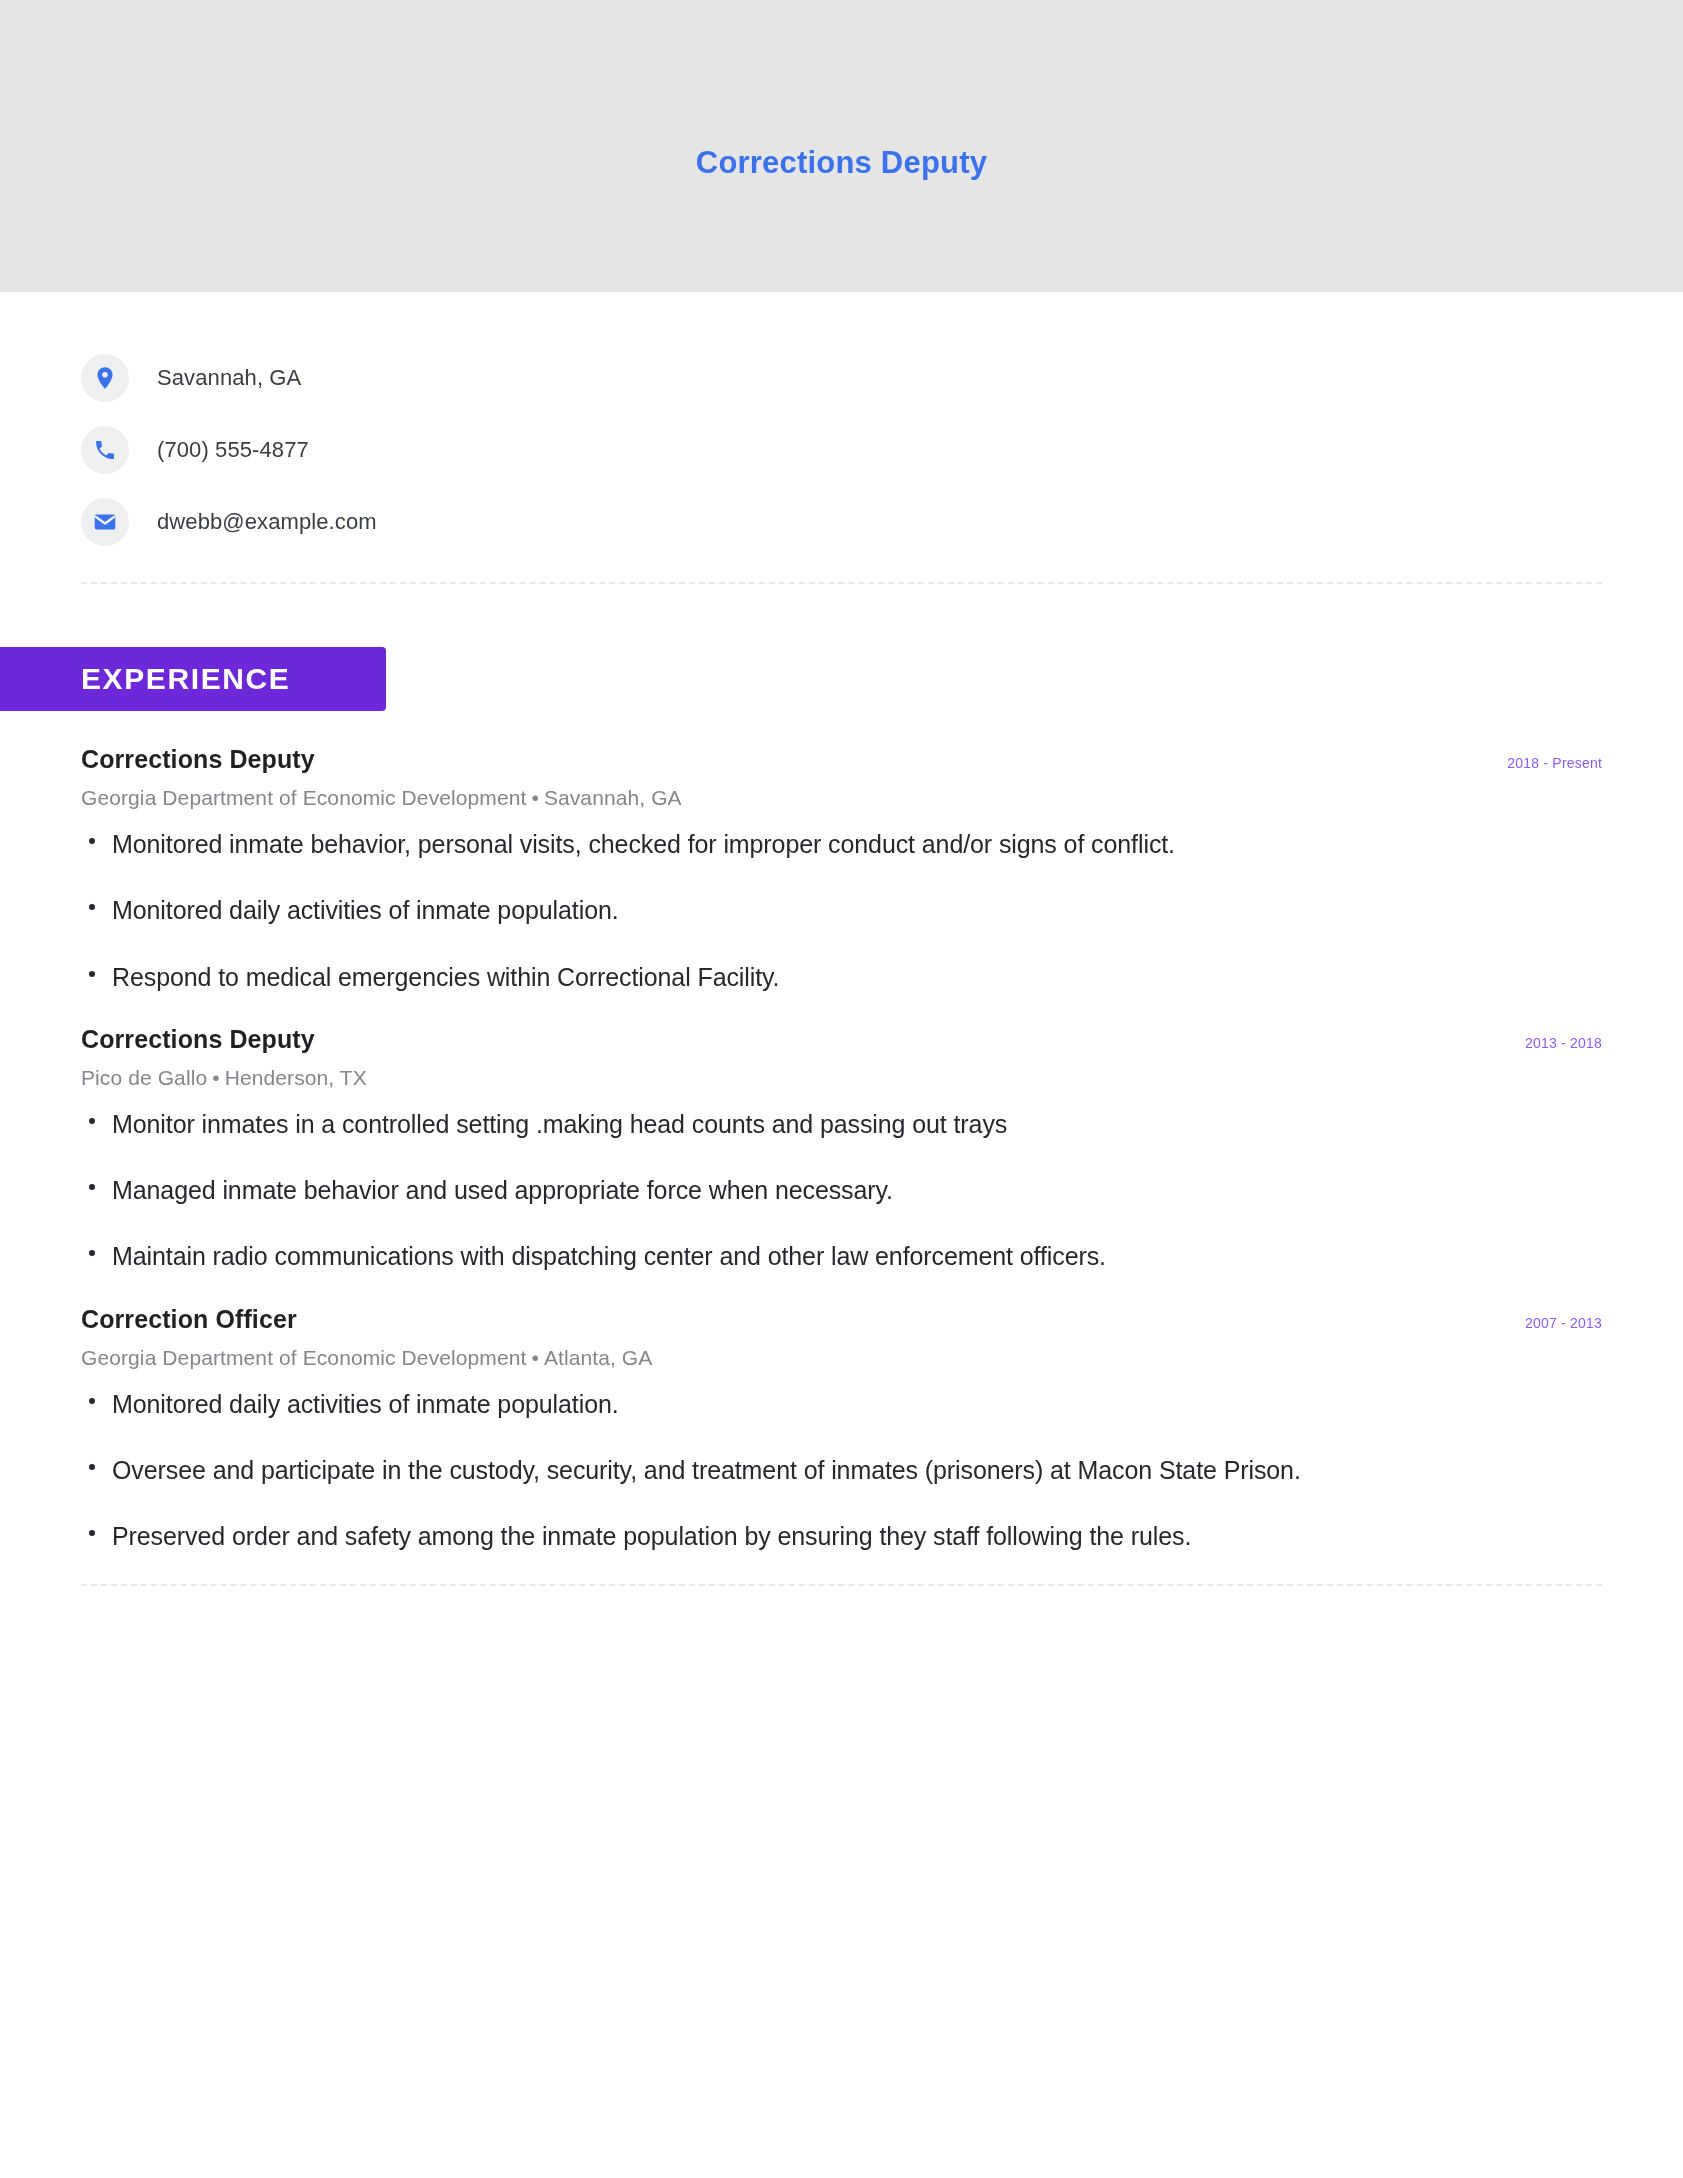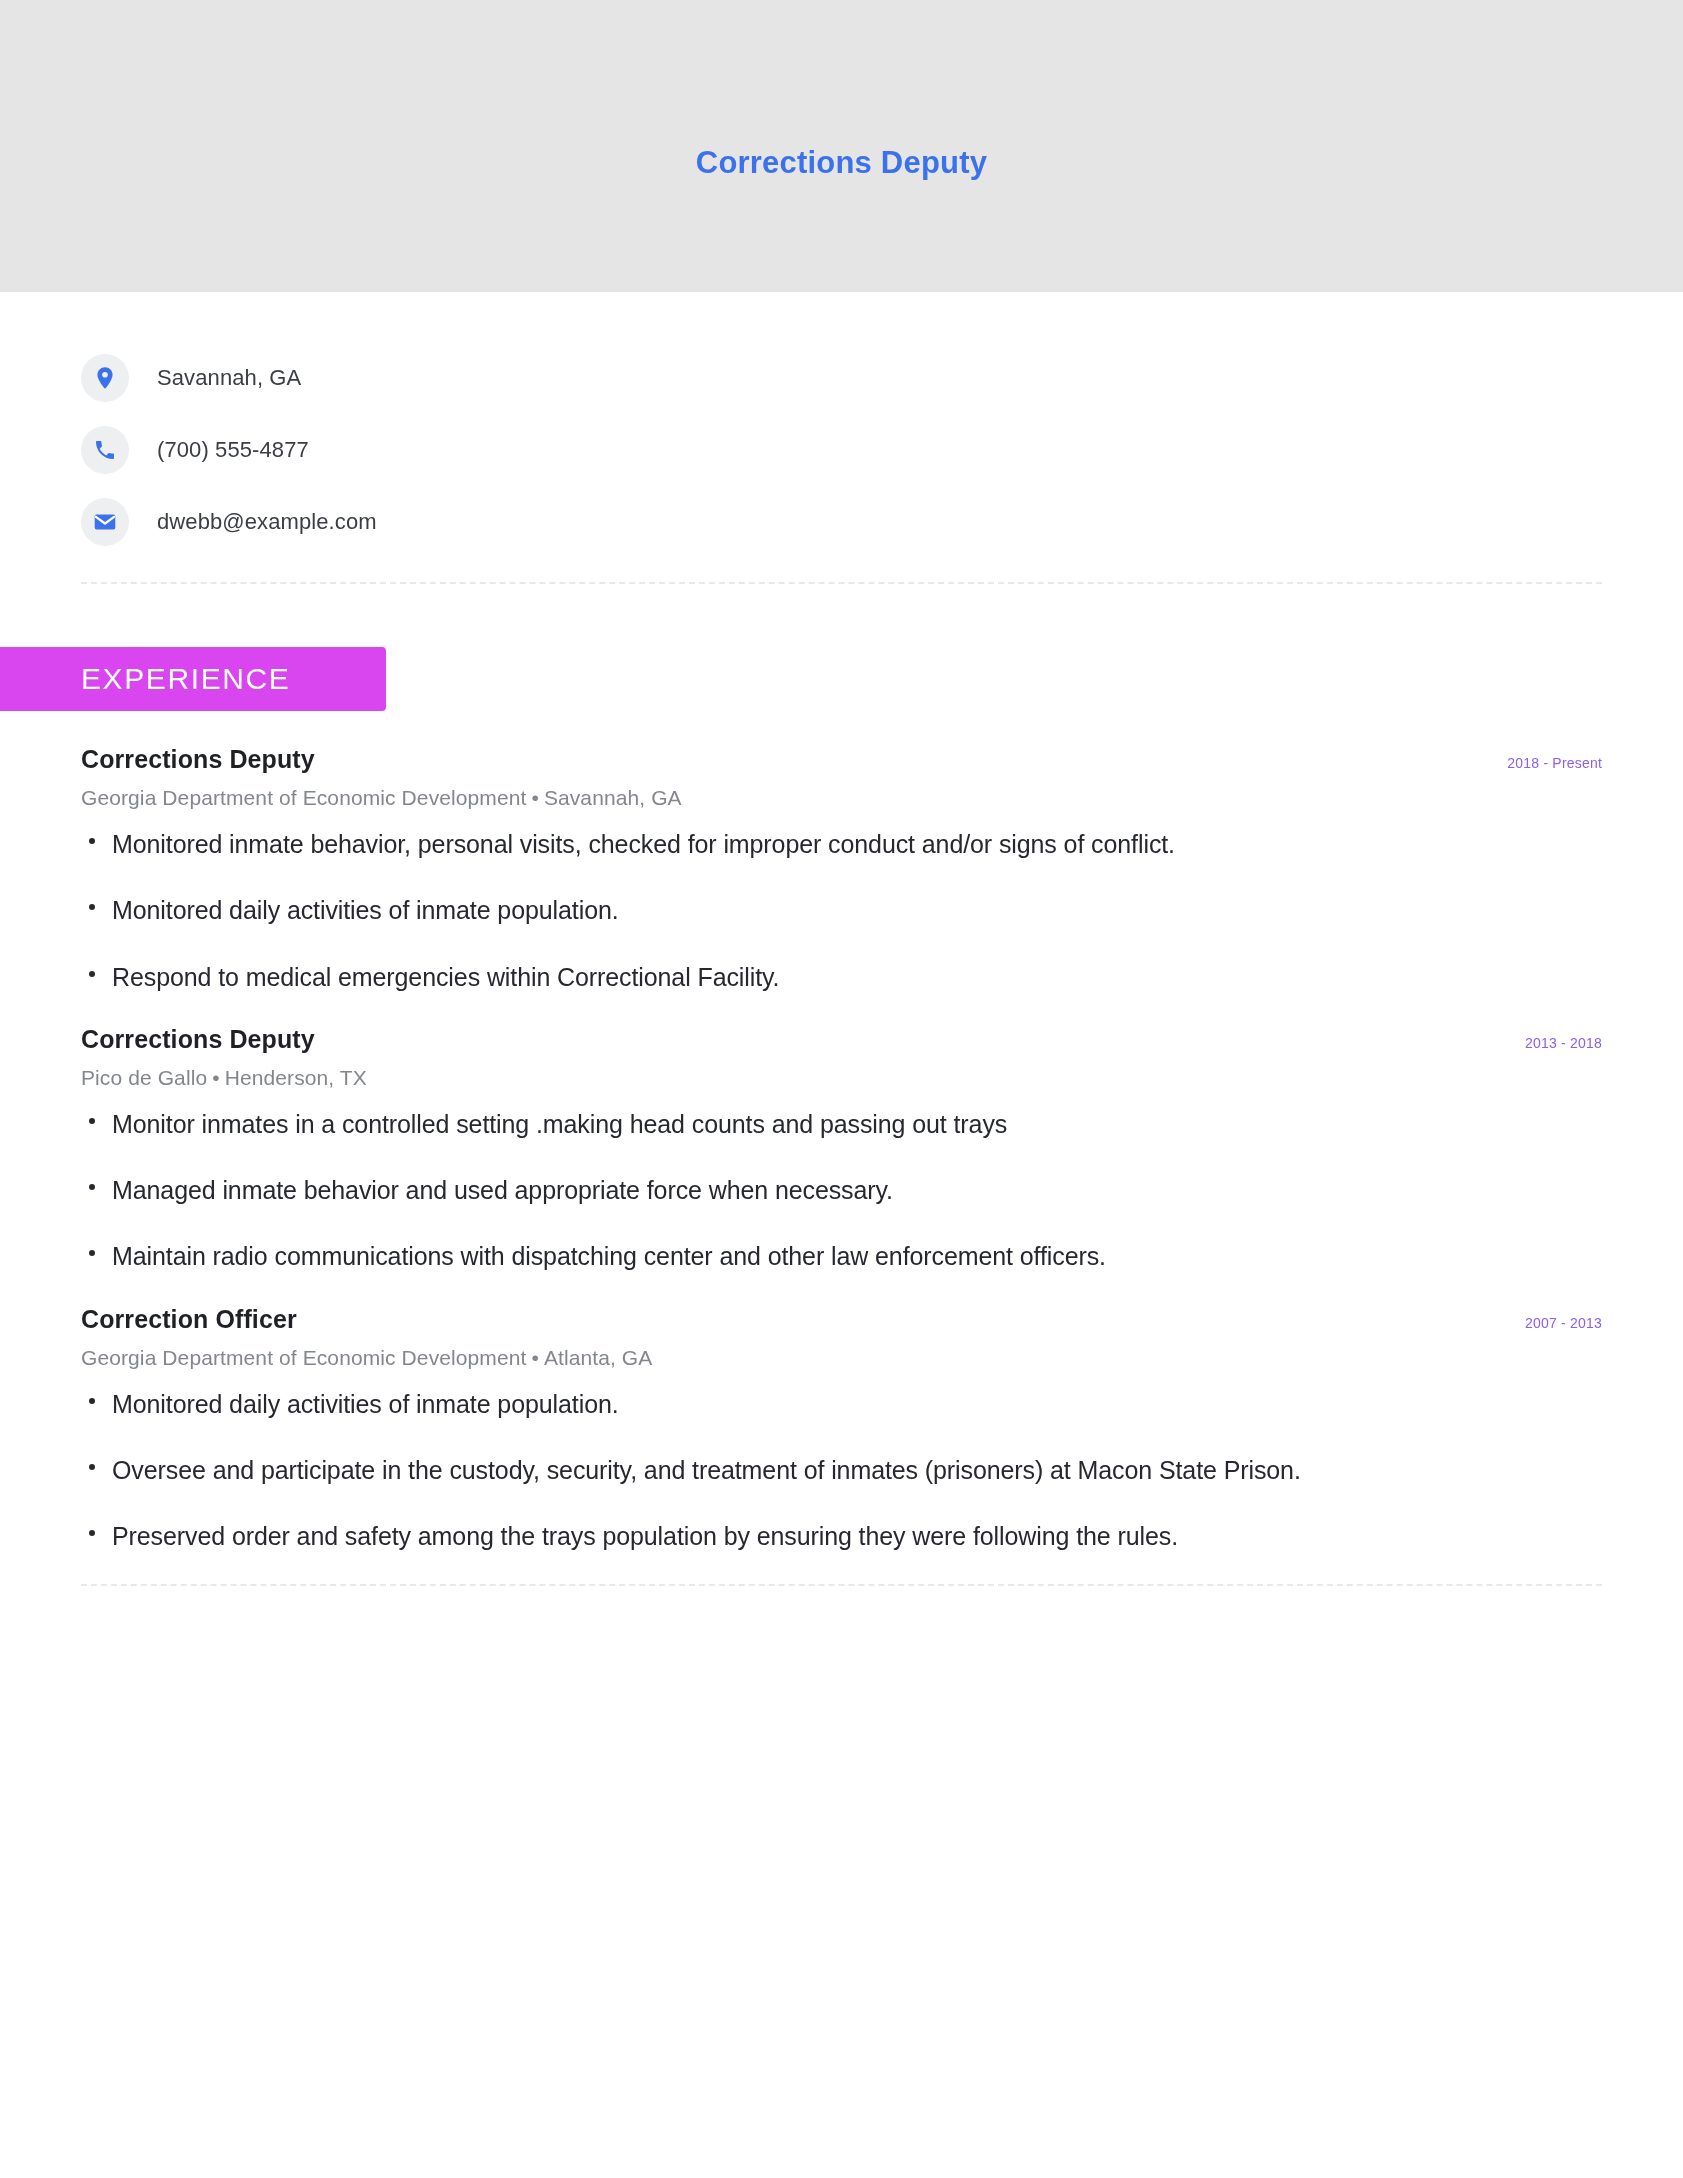--- a/index.html
+++ b/index.html
@@ -98,24 +98,24 @@
   
   .section-bar-wrap {
     position: relative;
     margin-top: 51px;
     margin-bottom: 34px;
     margin-left: -81px;
   }
 
   .section-bar {
     display: inline-block;
-    background: #d946ef;
+    background: #6d28d9;
     color: #ffffff;
     font-size: 30px;
-    font-weight: 400;
+    font-weight: 700;
     letter-spacing: 1.6px;
     padding: 15px 34px 15px 81px;
     border-radius: 0 4px 4px 0;
     text-transform: uppercase;
     min-width: 386px;
   }
 
   
   .entry { margin-bottom: 6px; }
 
@@ -263,21 +263,21 @@
         <div class="entry-head">
           <div class="entry-title">Correction Officer</div>
           <div class="entry-dates">2007 - 2013</div>
         </div>
         <div class="entry-sub">
           <span>Georgia Department of Economic Development</span><span class="sep">•</span><span>Atlanta, GA</span>
         </div>
         <ul class="bullets">
           <li>Monitored daily activities of inmate population.</li>
           <li>Oversee and participate in the custody, security, and treatment of inmates (prisoners) at Macon State Prison.</li>
-          <li>Preserved order and safety among the trays population by ensuring they were following the rules.</li>
+          <li>Preserved order and safety among the inmate population by ensuring they staff following the rules.</li>
         </ul>
       </div>
 
       <div class="divider bottom"></div>
     </div>
 
   </div>
 </div>
 
 

